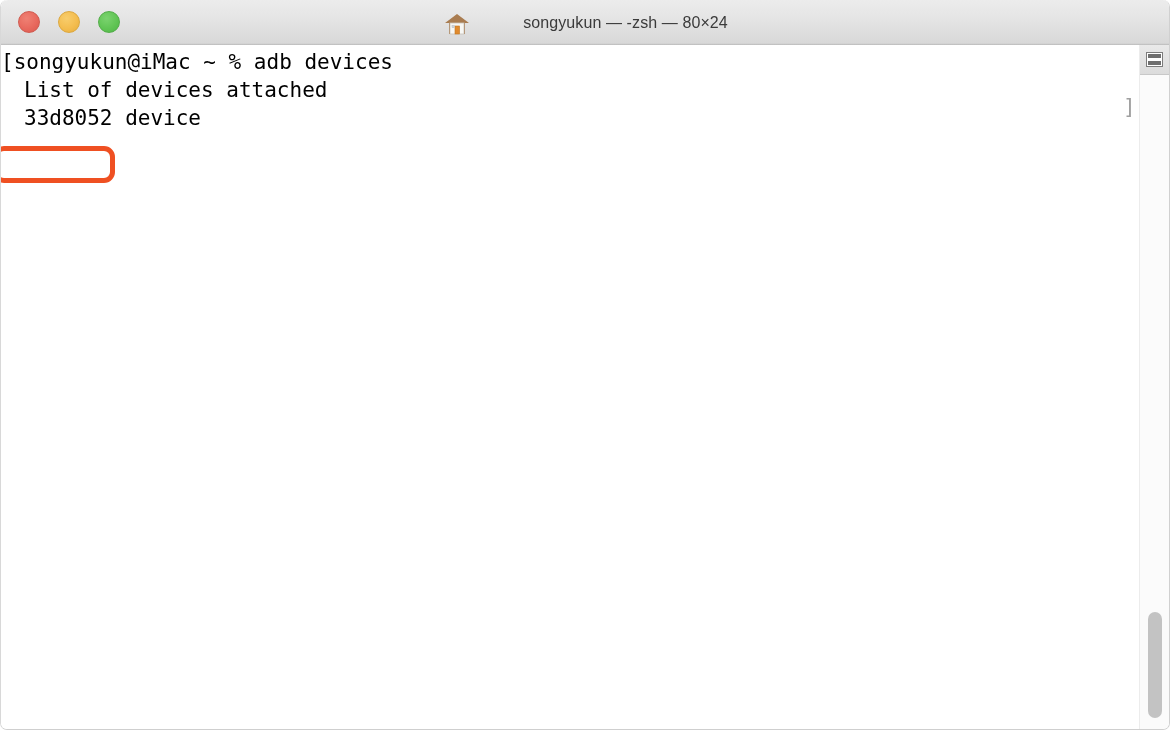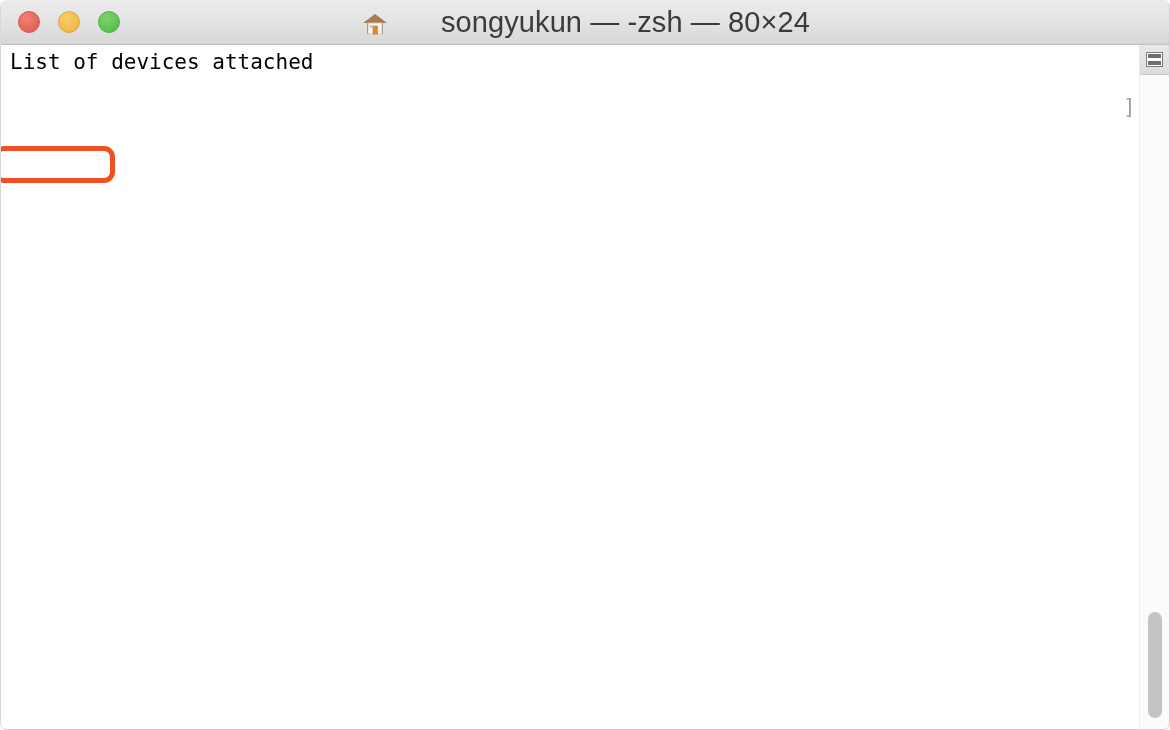--- a/index.html
+++ b/index.html
@@ -63,21 +63,21 @@
   }
   #home-icon {
     width: 26px;
     height: 24px;
     position: relative;
     flex: none;
     top: 1px;
   }
   #title-text {
     font-family: "Liberation Sans", sans-serif;
-    font-size: 29px;
+    font-size: 16px;
     color: #3b3b3b;
     letter-spacing: 0.1px;
     white-space: nowrap;
     margin-left: 43px;
   }
 
   
   #terminal {
     position: absolute;
     left: 0;
@@ -97,21 +97,21 @@
     height: 28px;
     line-height: 28px;
     font-family: "DejaVu Sans Mono", "Liberation Mono", monospace;
     font-size: 21px;
     color: #000000;
     white-space: pre;
     padding-left: 0px;
     position: relative;
   }
   .indent {
-    padding-left: 9px;
+    padding-left: 23px;
   }
   #close-bracket {
     position: absolute;
     left: 1122px;
     top: 48px;
     font-family: "DejaVu Sans Mono", "Liberation Mono", monospace;
     font-size: 21px;
     line-height: 28px;
     color: #a0a0a0;
   }
@@ -205,21 +205,23 @@
           <rect x="11" y="14" width="4.5" height="8" fill="#e08a2e" stroke="#c2761f" stroke-width="0.6"></rect>
           <rect x="8" y="13.5" width="2.2" height="2.2" fill="#cfd6dd" stroke="#b0b6bc" stroke-width="0.5"></rect>
         </svg>
       </span>
       <span id="title-text">songyukun — -zsh — 80×24</span>
     </div>
   </div>
 
   <div id="terminal">
     <div id="lines">
+      <div class="line">[songyukun@iMac ~ % adb devices</div>
       <div class="line indent">List of devices attached</div>
+      <div class="line indent">33d8052 device</div>
       <div class="line">&nbsp;</div>
     </div>
 
     <div id="close-bracket">]</div>
 
     <div id="annotation-box"></div>
 
   </div>
 
   <div id="scroll-gutter">

